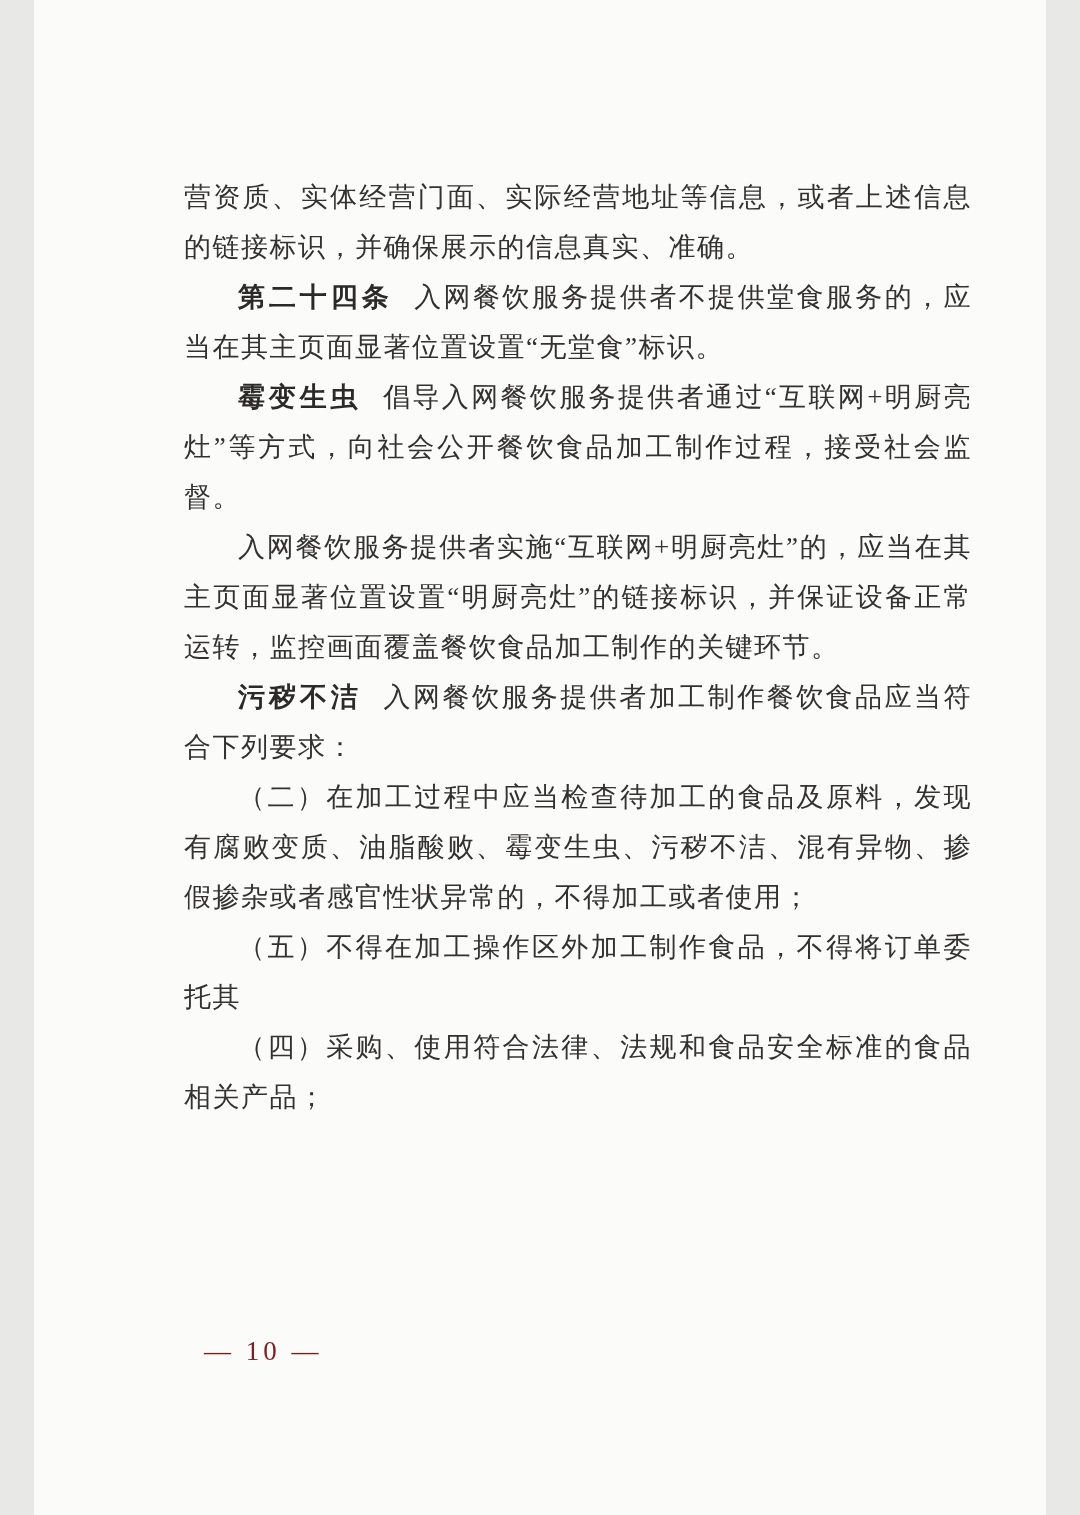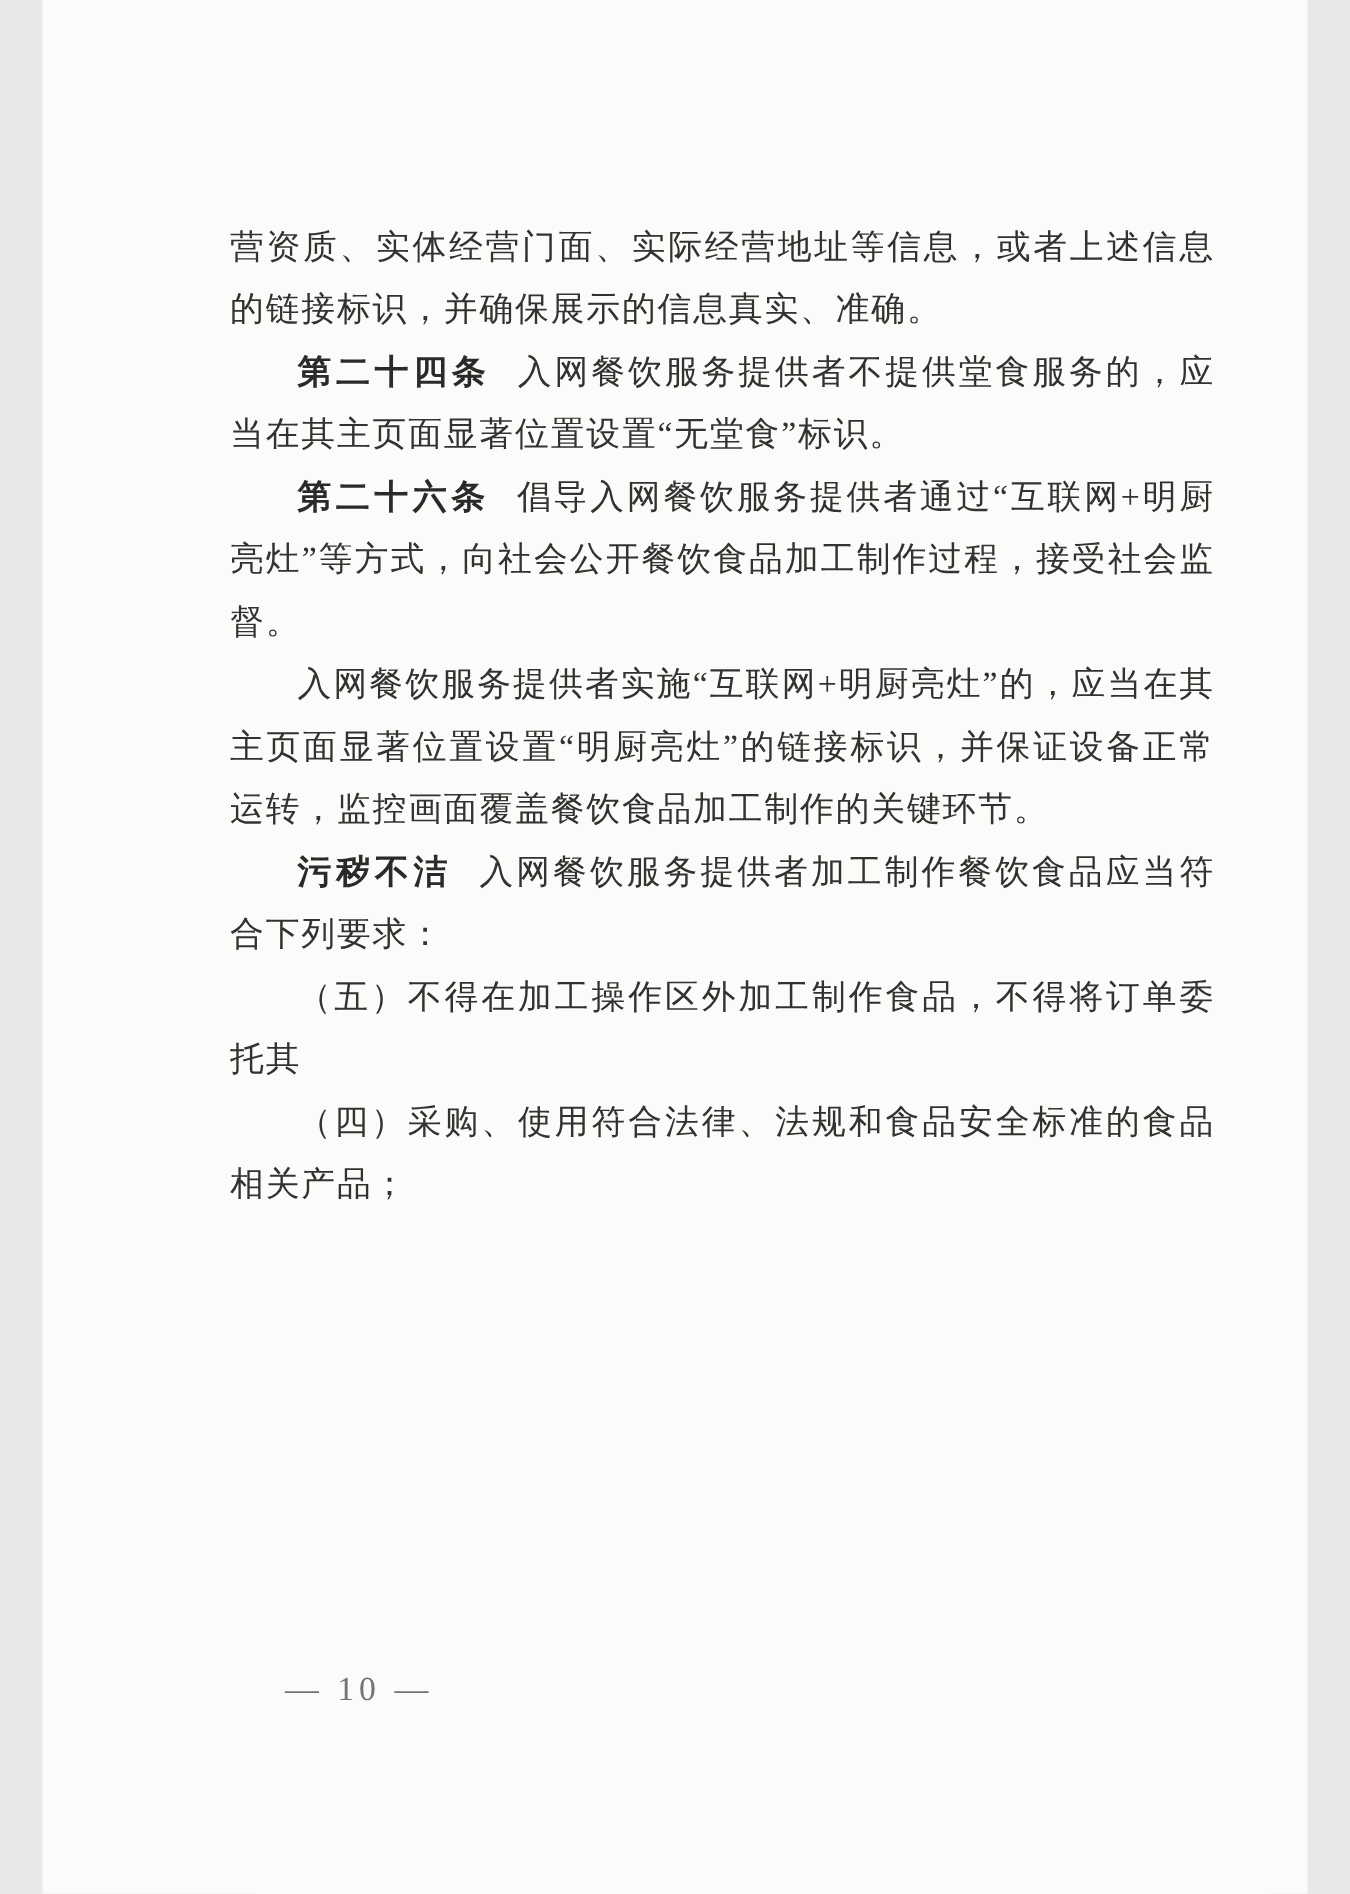--- a/index.html
+++ b/index.html
@@ -41,32 +41,32 @@
     letter-spacing: 3px;
     margin-right: 0.8em;
     color: #2b2a28;
   }
   .footer {
     position: absolute;
     left: 170px;
     top: 1336px;
     font-size: 27px;
     letter-spacing: 4px;
-    color: #737373;
+    color: #7f1d1d;
     font-family: "Liberation Serif", "DejaVu Serif", serif;
-    margin-left: 24px;
   }
 </style>
 </head>
 <body>
 
 <div class="page">
   <div class="content">
       <p class="para">营资质、实体经营门面、实际经营地址等信息，或者上述信息的链接标识，并确保展示的信息真实、准确。</p>
       <p class="para indent"><span class="lead">第二十四条</span>入网餐饮服务提供者不提供堂食服务的，应当在其主页面显著位置设置“无堂食”标识。</p>
-      <p class="para indent"><span class="lead">第二十六条</span>倡导入网餐饮服务提供者通过“互联网+明厨亮灶”等方式，向社会公开餐饮食品加工制作过程，接受社会监督。</p>
+      <p class="para indent"><span class="lead">霉变生虫</span>倡导入网餐饮服务提供者通过“互联网+明厨亮灶”等方式，向社会公开餐饮食品加工制作过程，接受社会监督。</p>
       <p class="para indent">入网餐饮服务提供者实施“互联网+明厨亮灶”的，应当在其主页面显著位置设置“明厨亮灶”的链接标识，并保证设备正常运转，监控画面覆盖餐饮食品加工制作的关键环节。</p>
       <p class="para indent"><span class="lead">污秽不洁</span>入网餐饮服务提供者加工制作餐饮食品应当符合下列要求：</p>
+      <p class="para indent">（二）在加工过程中应当检查待加工的食品及原料，发现有腐败变质、油脂酸败、霉变生虫、污秽不洁、混有异物、掺假掺杂或者感官性状异常的，不得加工或者使用；</p>
       <p class="para indent">（五）不得在加工操作区外加工制作食品，不得将订单委托其</p>
       <p class="para indent">（四）采购、使用符合法律、法规和食品安全标准的食品相关产品；</p>
     </div>
   <div class="footer">— 10 —</div>
 </div>
 
 </body></html>

